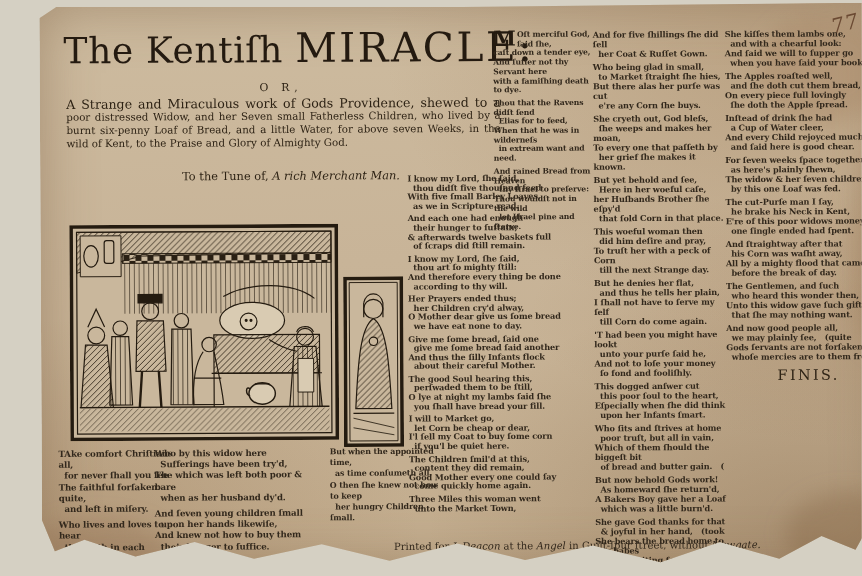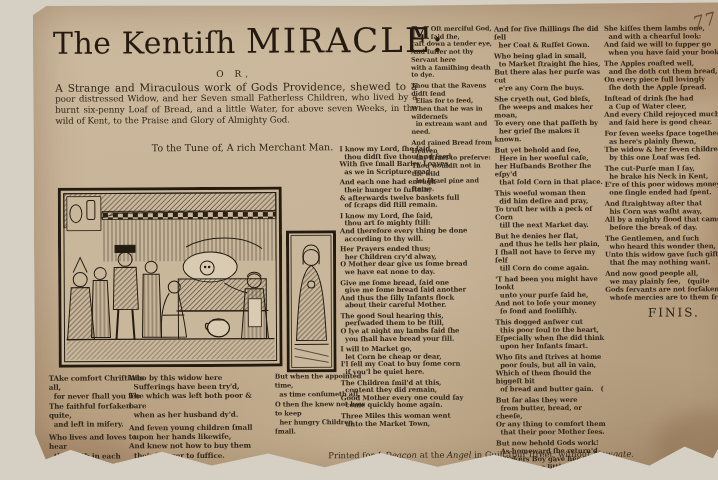--- a/index.html
+++ b/index.html
@@ -27,21 +27,21 @@
   .title{position:absolute;left:20px;top:16px;width:368px;color:#241a10;white-space:nowrap;}
   .title .t1{font-size:30px;letter-spacing:.5px;}
   .title .t2{font-size:34px;letter-spacing:2px;}
   .or-line{position:absolute;left:20px;top:64px;width:362px;text-align:center;
     font-size:9px;letter-spacing:4px;color:#2e2315;}
   .subtitle{position:absolute;left:22px;top:77px;width:362px;text-align:justify;
     font-size:8.6px;line-height:11px;color:#2e2315;}
   .subtitle::first-line{font-size:10.5px;}
   .tune{position:absolute;left:54px;top:137px;width:310px;text-align:center;
     font-size:9.5px;color:#2e2315;}
-  .tune .it{}
+  .tune .it{font-style:italic;}
   .pagenum{position:absolute;left:660px;top:8px;font-size:17px;font-style:italic;
     color:#6b4a33;transform:rotate(-14deg);letter-spacing:1px;}
   
   .col{position:absolute;color:#32281c;}
   .stanza{margin:0 0 3px 0;font-size:6.8px;line-height:8px;font-weight:700;
     white-space:pre-wrap;letter-spacing:-.1px;}
   .col-a,.col-b,.col-b2{top:368px;}
   .col-a{left:14px;width:96px;}  .col-a .stanza{font-size:7.2px;line-height:9.2px;margin-bottom:4px;}
   .col-b{left:94px;width:129px;}.col-b .stanza{font-size:7.2px;line-height:9.2px;margin-bottom:4px;}
   .col-b2{left:240px;width:97px;}.col-b2 .stanza{font-size:6.6px;line-height:9.2px;margin-bottom:4px;}
@@ -253,41 +253,37 @@
   ſhe weeps and makes her moan,
 To every one that paſſeth by
   her grief ſhe makes it known.</p>
         <p class="stanza">But yet behold and ſee,
   Here in her woeful caſe,
 her Huſbands Brother ſhe eſpy'd
   that ſold Corn in that place.</p>
         <p class="stanza">This woeful woman then
   did him deſire and pray,
 To truſt her with a peck of Corn
-  till the next Market day.</p>
+  till the next Strange day.</p>
         <p class="stanza">But he denies her flat,
   and thus he tells her plain,
 I ſhall not have to ſerve my ſelf
   till Corn do come again.</p>
         <p class="stanza">'T had been you might have lookt
   unto your purſe ſaid he,
 And not to loſe your money
   ſo fond and fooliſhly.</p>
         <p class="stanza">This dogged anſwer cut
   this poor ſoul to the heart,
 Eſpecially when ſhe did think
   upon her Infants ſmart.</p>
         <p class="stanza">Who ſits and ſtrives at home
-  poor ſouls, but all in vain,
+  poor truſt, but all in vain,
 Which of them ſhould the biggeſt bit
   of bread and butter gain.   (</p>
-        <p class="stanza">But far alas they were
-  from butter, bread, or cheeſe,
-Or any thing to comfort them
-  that their poor Mother ſees.</p>
         <p class="stanza">But now behold Gods work!
   As homeward ſhe return'd,
 A Bakers Boy gave her a Loaf
   which was a little burn'd.</p>
         <p class="stanza">She gave God thanks for that
   &amp; joyful in her hand,   (took
 She bears the bread home to her babes
   which waiting for her ſtand.</p>
       </div>
     <div class="col col-e">

